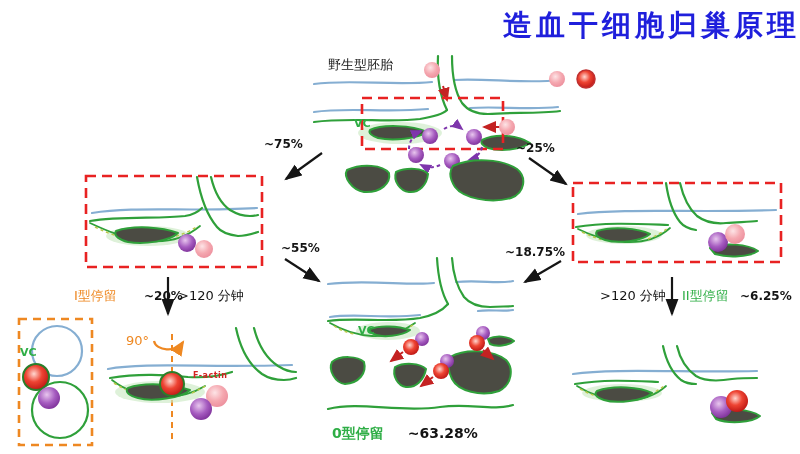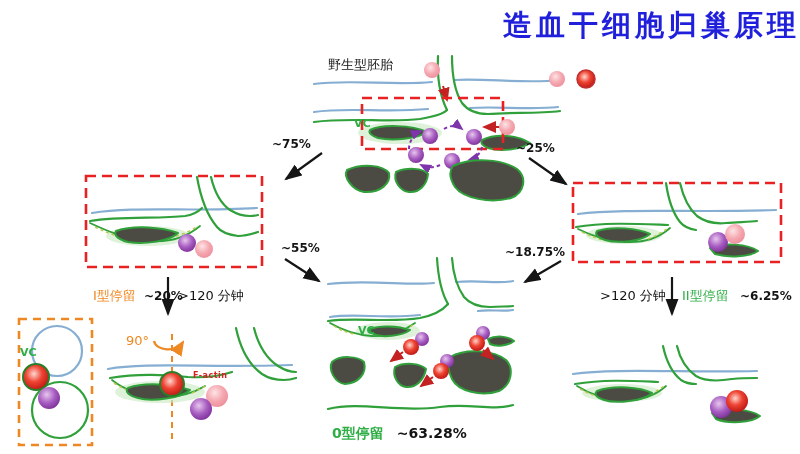--- a/index.html
+++ b/index.html
@@ -27,21 +27,21 @@
   .lbl{position:absolute;font-size:12px;font-weight:600;color:#141414;white-space:nowrap;line-height:1.2}
   .title{position:absolute;top:6px;left:0;width:100%;text-align:right;
          font-family:"DejaVu Serif","Liberation Serif",serif;
          font-size:29px;font-weight:bold;color:var(--title-blue);letter-spacing:4px}
   .bold13{font-size:13px;font-weight:400}
   .green-t{color:var(--text-green)}
   .orange-t{color:var(--orange)}
   .red-t{color:var(--legend-red)}
   .vc{font-size:11px;font-weight:700;color:var(--text-green)}
   .factin{font-size:8px;font-weight:700;color:#d42222;letter-spacing:.5px}
-  .caption{position:absolute;left:332px;top:425px;display:flex;gap:13px;font-size:14px;font-weight:700;color:#141414}
+  .caption{position:absolute;left:332px;top:425px;display:flex;gap:24px;font-size:14px;font-weight:700;color:#141414}
 </style>
 </head>
 <body>
 
 <div id="stage">
 
 <svg width="800" height="454" viewBox="0 0 800 454">
   <defs>
     <radialGradient id="gPink" cx="40%" cy="35%" r="70%">
       <stop offset="0%" stop-color="#fde4e6"></stop>
@@ -214,26 +214,26 @@
     <circle cx="721" cy="407" r="11" fill="url(#gPurp)"></circle>
     <circle cx="737" cy="401" r="11" fill="url(#gRed)"></circle>
   </g>
 </svg>
 
   <div class="title">造血干细胞归巢原理</div>
 
   <div class="lbl bold13" style="left:328px;top:57px">野生型胚胎</div>
   <div class="lbl vc" style="left:354px;top:117px">VC</div>
 
-  <div class="lbl" style="left:272px;top:137px">~75%</div>
+  <div class="lbl" style="left:264px;top:137px">~75%</div>
   <div class="lbl" style="left:516px;top:141px">~25%</div>
   <div class="lbl" style="left:281px;top:241px">~55%</div>
   <div class="lbl" style="left:505px;top:245px">~18.75%</div>
 
-  <div class="lbl bold13 orange-t" style="left:93px;top:288px">I型停留</div>
+  <div class="lbl bold13 orange-t" style="left:74px;top:288px">I型停留</div>
   <div class="lbl" style="left:144px;top:289px">~20%</div>
   <div class="lbl bold13" style="left:178px;top:288px">&gt;120 分钟</div>
 
   <div class="lbl bold13" style="left:600px;top:288px">&gt;120 分钟</div>
   <div class="lbl bold13 green-t" style="left:682px;top:288px">II型停留</div>
   <div class="lbl" style="left:740px;top:289px">~6.25%</div>
 
   <div class="lbl bold13 orange-t" style="left:126px;top:333px">90°</div>
   <div class="lbl factin" style="left:193px;top:371px">F-actin</div>
   <div class="lbl vc" style="left:20px;top:346px">VC</div>

